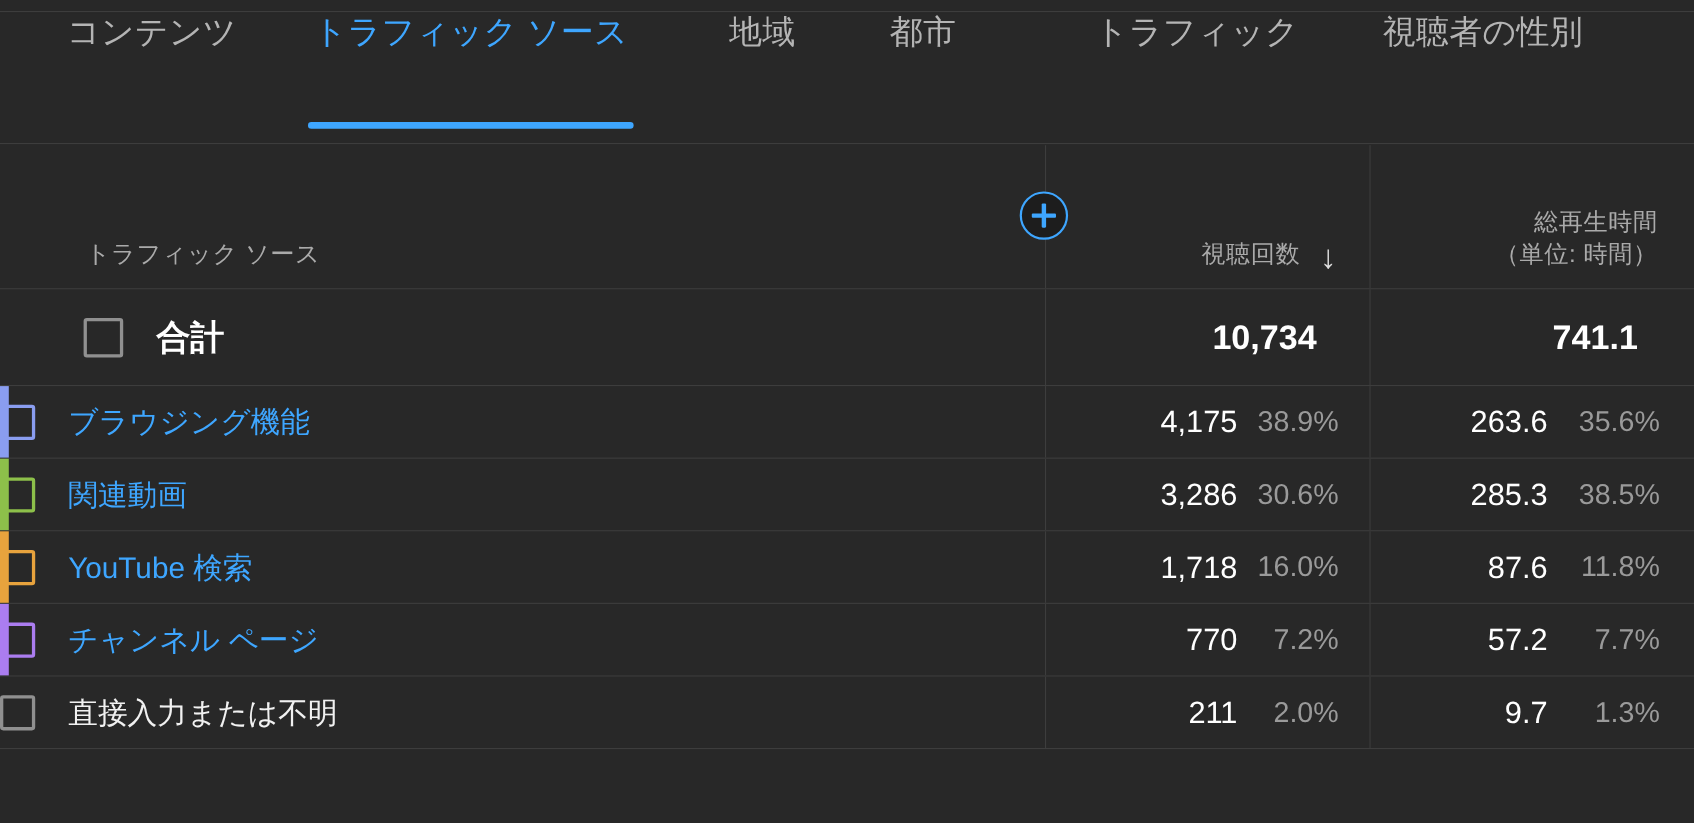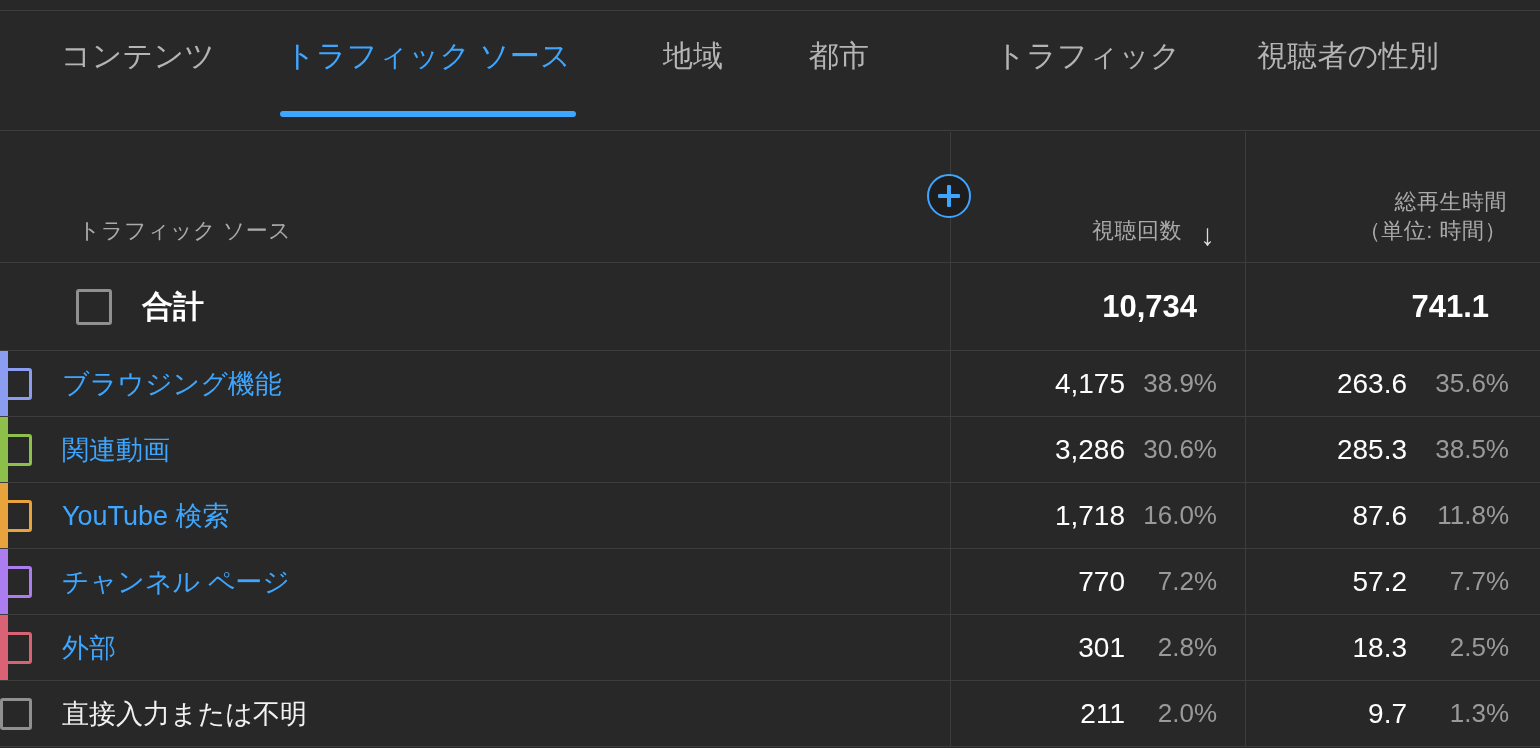--- a/index.html
+++ b/index.html
@@ -44,21 +44,20 @@
     background: #282828;
   }
 
   .tab {
     position: absolute;
     top: 0;
     height: 119px;
     display: flex;
     align-items: flex-start;
     justify-content: center;
-    padding-top: 26px;
     box-sizing: border-box;
     cursor: pointer;
     user-select: none;
   }
   .tab .tab-label {
     font-size: 30px;
     line-height: 1.2;
     color: #b4b4b4;
     letter-spacing: 0.2px;
     white-space: nowrap;
@@ -362,35 +361,20 @@
           <div class="cell-views">
             <span class="metric-value">770</span>
             <span class="metric-pct">7.2%</span>
           </div>
           <div class="cell-watch">
             <span class="metric-value">57.2</span>
             <span class="metric-pct">7.7%</span>
           </div>
         </div>
         <div class="row data-row">
-          <div class="colorbar" style="background: rgb(217, 98, 117);"></div>
-          <div class="cell-label">
-            <span class="checkbox" style="border-color: rgb(217, 98, 117);"></span>
-            <span class="label-text">外部</span>
-          </div>
-          <div class="cell-views">
-            <span class="metric-value">301</span>
-            <span class="metric-pct">2.8%</span>
-          </div>
-          <div class="cell-watch">
-            <span class="metric-value">18.3</span>
-            <span class="metric-pct">2.5%</span>
-          </div>
-        </div>
-        <div class="row data-row">
           <div class="cell-label">
             <span class="checkbox"></span>
             <span class="label-text plain">直接入力または不明</span>
           </div>
           <div class="cell-views">
             <span class="metric-value">211</span>
             <span class="metric-pct">2.0%</span>
           </div>
           <div class="cell-watch">
             <span class="metric-value">9.7</span>

